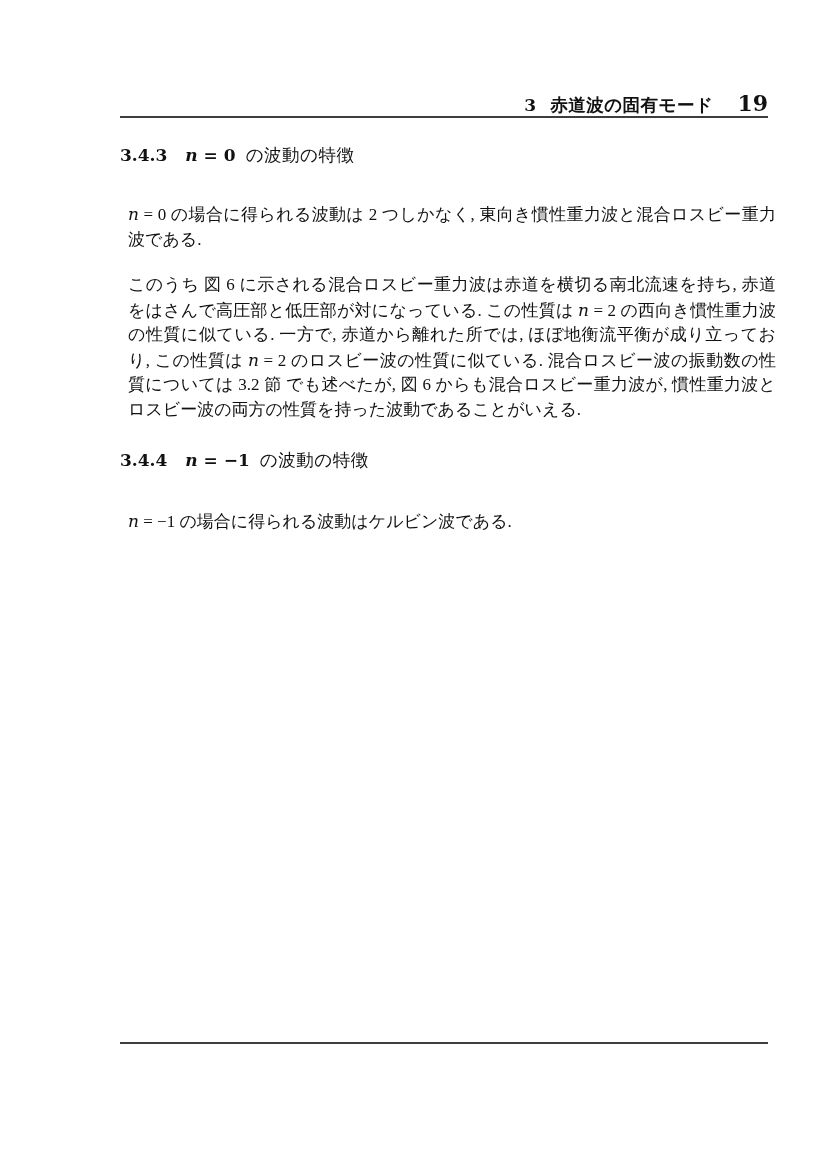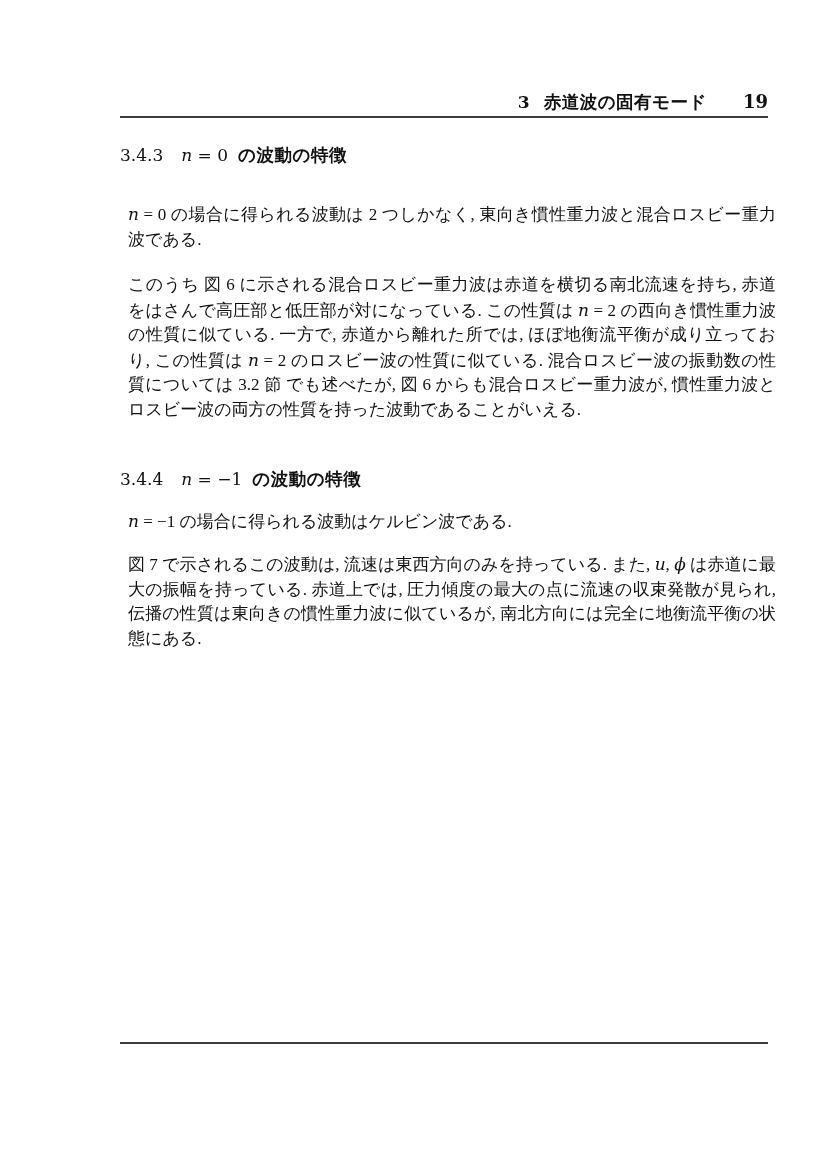--- a/index.html
+++ b/index.html
@@ -35,22 +35,22 @@
     font-family: "Liberation Sans", sans-serif;
     font-weight: bold;
     font-size: 17.5px;
     margin-left: 14px;
     letter-spacing: 0.5px;
     text-align: right;
   }
   .h-page {
     font-family: "DejaVu Serif", serif;
     font-weight: bold;
-    font-size: 18px;
-    margin-left: 36px;
+    font-size: 22px;
+    margin-left: 24px;
   }
   .rule {
     position: absolute;
     left: 120px;
     width: 648px;
     height: 2px;
     background: #3d3d3d;
   }
   .header-rule { top: 116px; }
   .footer-rule { top: 1042px; }
@@ -59,31 +59,32 @@
   .sec-heading {
     position: absolute;
     left: 120px;
     width: 648px;
     font-size: 17px;
     line-height: 22px;
     white-space: nowrap;
   }
   .sec-no {
     font-family: "DejaVu Serif", serif;
-    font-weight: normal;
+    font-weight: bold;
     margin-right: 18px;
     margin-top: 48px;
   }
   .sec-math {
     font-family: "DejaVu Serif", serif;
     font-size: 17px;
+    font-weight: bold;
   }
   .sec-suffix {
     font-family: "Liberation Sans", sans-serif;
-    font-weight: bold;
+    font-weight: normal;
     font-size: 17.5px;
     margin-left: 10px;
     letter-spacing: 0.5px;
   }
 
   
   p.body {
     position: absolute;
     left: 120px;
     width: 648px;
@@ -109,22 +110,21 @@
   </div>
   <div class="rule header-rule" style="background: rgb(61, 61, 61);"></div>
 
   <div class="sec-heading" style="top:144px">
     <span class="sec-no">3.4.3</span><span class="sec-math"><span class="math">n</span><span> = 0</span></span><span class="sec-suffix">の波動の特徴</span>
   </div>
 
   <p class="body" style="top:194px"><span class="math">n</span><span> = 0 の場合に得られる波動は 2 つしかなく, 東向き慣性重力波と混合ロスビー重力波である.</span></p>
   <p class="body" style="top:265px"><span>このうち 図 6 に示される混合ロスビー重力波は赤道を横切る南北流速を持ち, 赤道をはさんで高圧部と低圧部が対になっている. この性質は </span><span class="math">n</span><span> = 2 の西向き慣性重力波の性質に似ている. 一方で, 赤道から離れた所では, ほぼ地衡流平衡が成り立っており, この性質は </span><span class="math">n</span><span> = 2 のロスビー波の性質に似ている. 混合ロスビー波の振動数の性質については 3.2 節 でも述べたが, 図 6 からも混合ロスビー重力波が, 慣性重力波とロスビー波の両方の性質を持った波動であることがいえる.</span></p>
 
-  <div class="sec-heading" style="top:468px">
+  <div class="sec-heading" style="top:449px">
     <span class="sec-no">3.4.4</span><span class="sec-math"><span class="math">n</span><span> = −1</span></span><span class="sec-suffix">の波動の特徴</span>
   </div>
 
   <p class="body" style="top:501px"><span class="math">n</span><span> = −1 の場合に得られる波動はケルビン波である.</span></p>
-  <p class="body" style="top:544px"><span>図 7 で示されるこの波動は, 流速は東西方向のみを持っている. また, </span><span class="math">u</span><span>, </span><span class="math">ϕ</span><span> は赤道に最大の振幅を持っている. 赤道上では, 圧力傾度の最大の点に流速の収束発散が見られ, 伝播の性質は東向きの慣性重力波に似ているが, 南北方向には完全に地衡流平衡の状態にある.</span></p>
 
   <div class="rule footer-rule" style="background: rgb(61, 61, 61);"></div>
 
 </div>
 
 </body></html>

